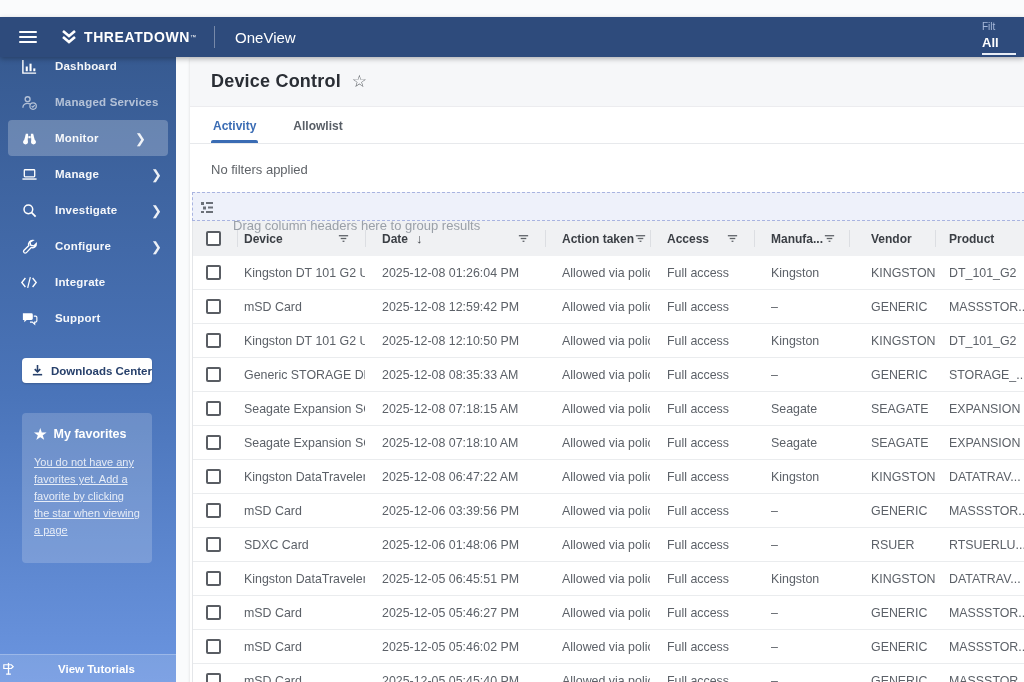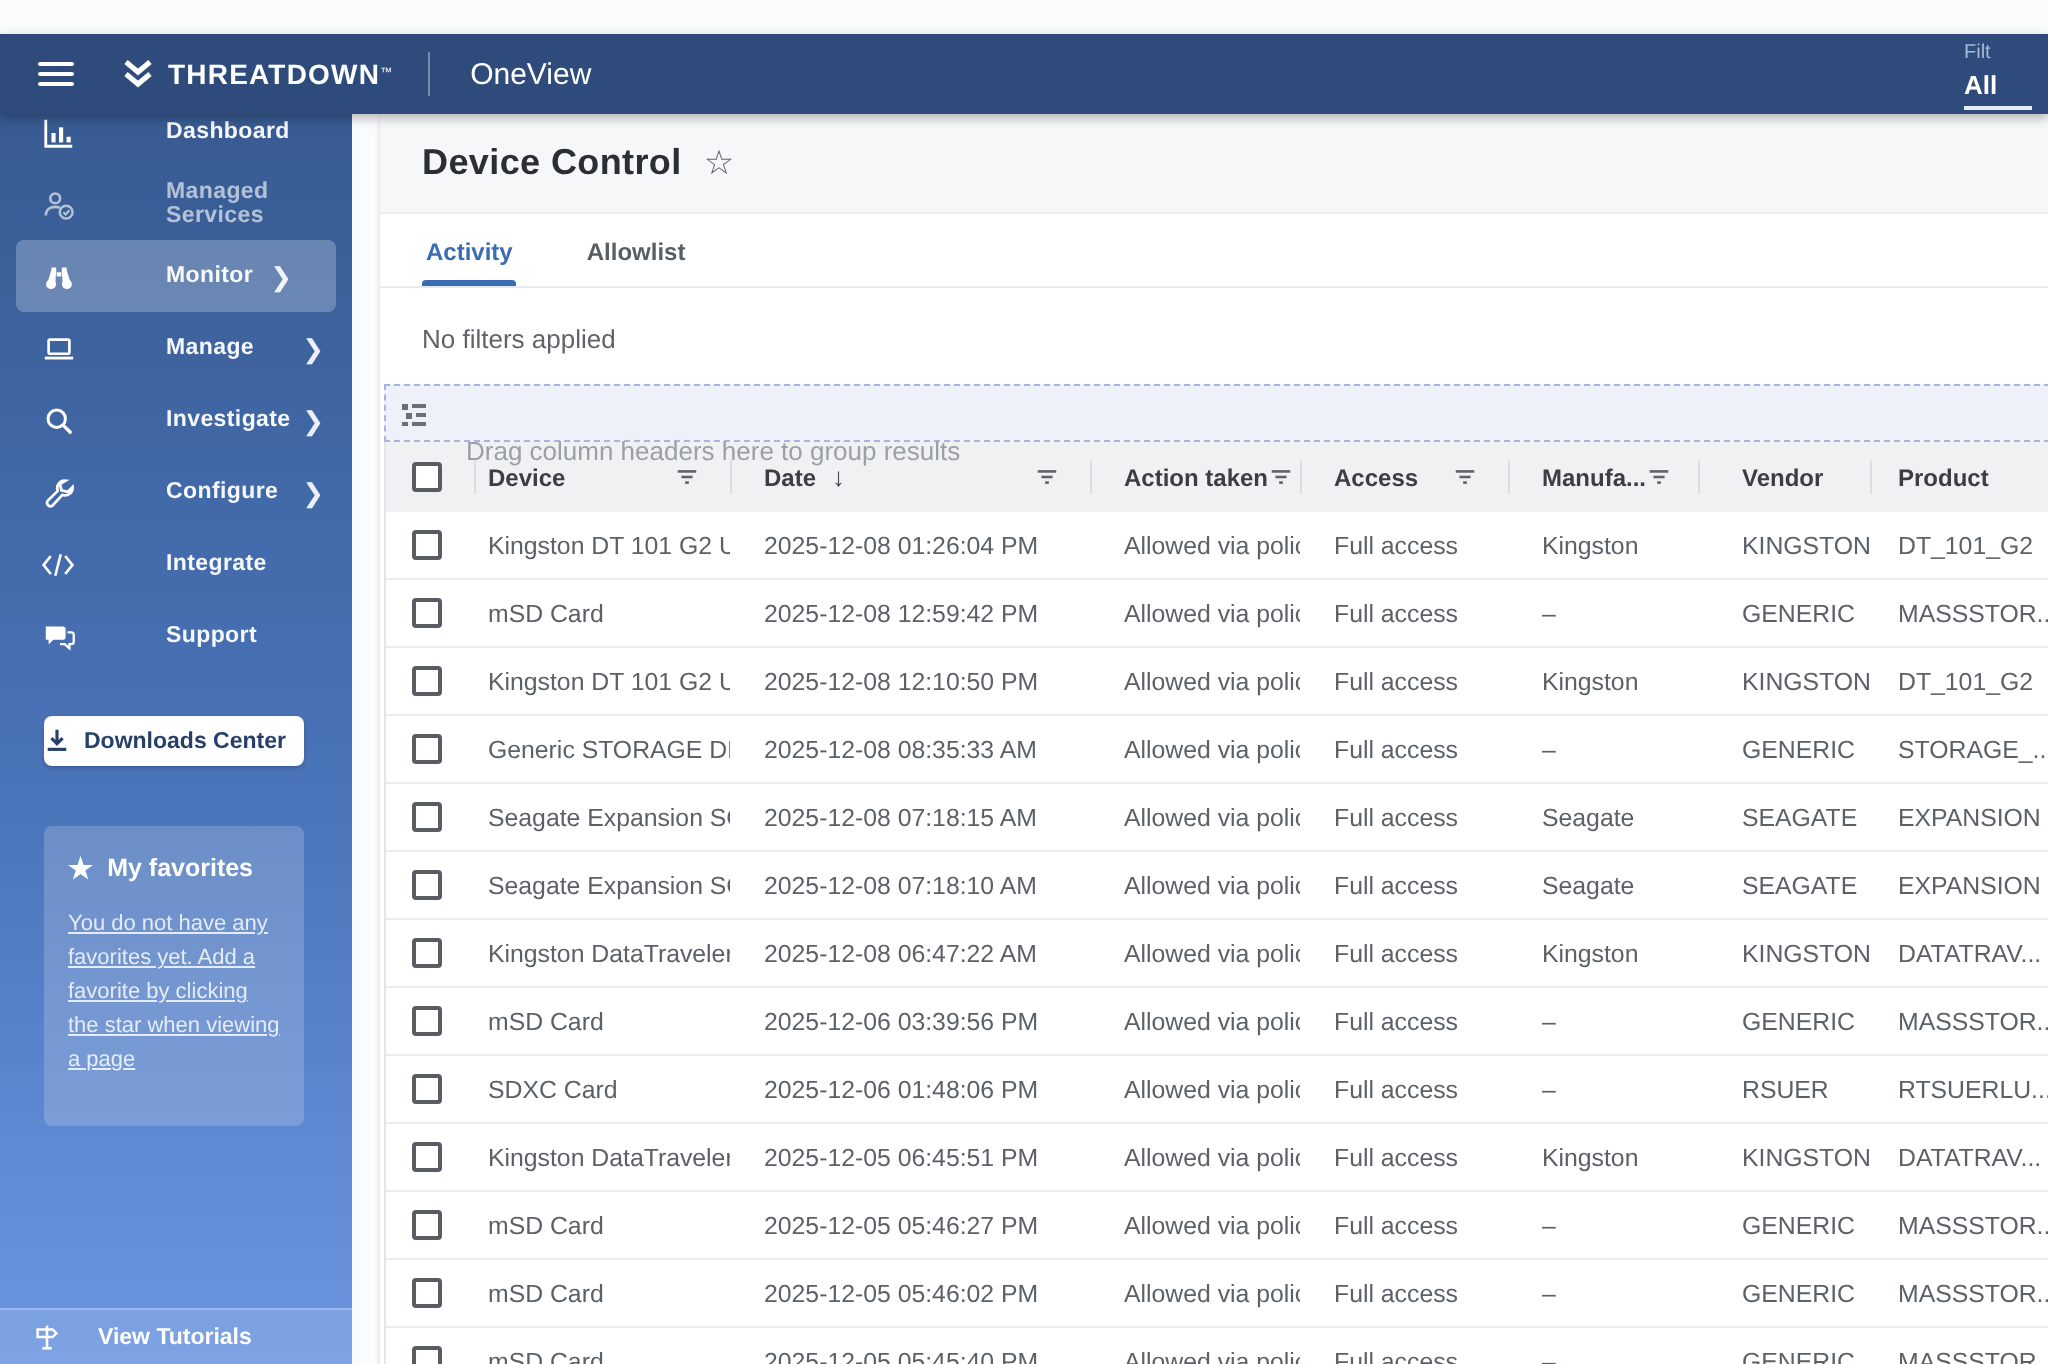--- a/index.html
+++ b/index.html
@@ -19,39 +19,39 @@
   .topbar-filter { position:absolute; right:-18px; top:4px; width:60px; }
   .topbar-filter .flabel { color:#a7b9da; font-size:10px; display:block; }
   .topbar-filter .fvalue { color:#fff; font-size:13px; font-weight:600; display:block; margin-top:3px; }
   .topbar-filter .funderline { display:block; width:34px; height:2px; background:#e8edf5; margin-top:3px; }
 
   
   .sidebar { position:absolute; left:0; top:40px; width:176px; height:642px;
              background:linear-gradient(180deg,#36598f 0%,#4a74b9 55%,#6b95e0 100%);
              z-index:20; display:flex; flex-direction:column; }
   .nav { padding-top:8px; }
-  .nav-item { position:relative; height:36px; display:flex; align-items:center; padding-left:20px; cursor:pointer;gap:28px; }
+  .nav-item { position:relative; height:36px; display:flex; align-items:center; padding-left:20px; cursor:pointer; }
   .nav-item.active { background:rgba(255,255,255,0.24); border-radius:4px; margin:0 8px; padding-left:12px; }
   .nav-ico { width:18px; height:18px; display:flex; align-items:center; justify-content:center; flex:0 0 18px; }
   .nav-ico svg { display:block; }
   .nav-label { color:rgba(255,255,255,0.95); font-size:11.5px; font-weight:700; margin-left:17px; letter-spacing:0.2px; }
   .nav-item.dim .nav-label { color:rgba(255,255,255,0.62); }
   .nav-item.dim .nav-ico { opacity:0.62; }
   .nav-chev { position:absolute; right:14px; color:rgba(255,255,255,0.9); font-size:13px; }
   .nav-item.active .nav-chev { right:22px; }
 
   .dl-btn { margin:22px auto 0 22px; width:130px; height:25px; background:#fff; border:none; border-radius:4px;
-            display:flex; align-items:center; justify-content:flex-start; gap:7px; cursor:pointer;
+            display:flex; align-items:center; justify-content:flex-end; gap:7px; cursor:pointer;
             color:#27406b; font-size:11.5px; font-weight:700; font-family:inherit; box-shadow:0 1px 2px rgba(0,0,0,0.2); }
   .fav-card { margin:30px 24px 0 22px; width:130px; height:150px; background:rgba(255,255,255,0.18); border-radius:4px; padding:13px 12px; }
   .fav-title { display:flex; align-items:center; gap:7px; color:#fff; font-size:12.5px; font-weight:700; }
   .fav-star { color:#fff; font-size:14px; }
   .fav-body { margin-top:12px; color:rgba(255,255,255,0.82); font-size:11px; line-height:1.55;text-decoration:underline; }
   .tutorials { margin-top:auto; height:28px; background:rgba(255,255,255,0.13); border-top:1px solid rgba(255,255,255,0.25);
-               display:flex; align-items:center; padding-left:16px; cursor:pointer; }
+               display:flex; align-items:center; padding-left:1px; cursor:pointer;gap:24px; }
   .tut-ico { width:16px; height:16px; display:flex; align-items:center; }
   .tut-label { color:#fff; font-size:11.5px; font-weight:700; margin-left:17px; }
 
   
   .main { position:absolute; left:176px; top:40px; width:848px; height:642px; background:#fafbfc; }
   .main::before { content:""; position:absolute; left:0; top:0; width:100%; height:9px;
                   background:linear-gradient(180deg, rgba(40,60,90,0.22), rgba(40,60,90,0)); z-index:5; }
   .card { position:absolute; left:14px; top:16px; width:900px; background:#fff; border-radius:4px 0 0 0;
           box-shadow:0 1px 3px rgba(0,0,0,0.14); }
   .card-head { background:#f6f7f9; border-radius:4px 0 0 0; border-bottom:1px solid #ececef; padding:15px 21px 14px; display:flex; align-items:center; }

